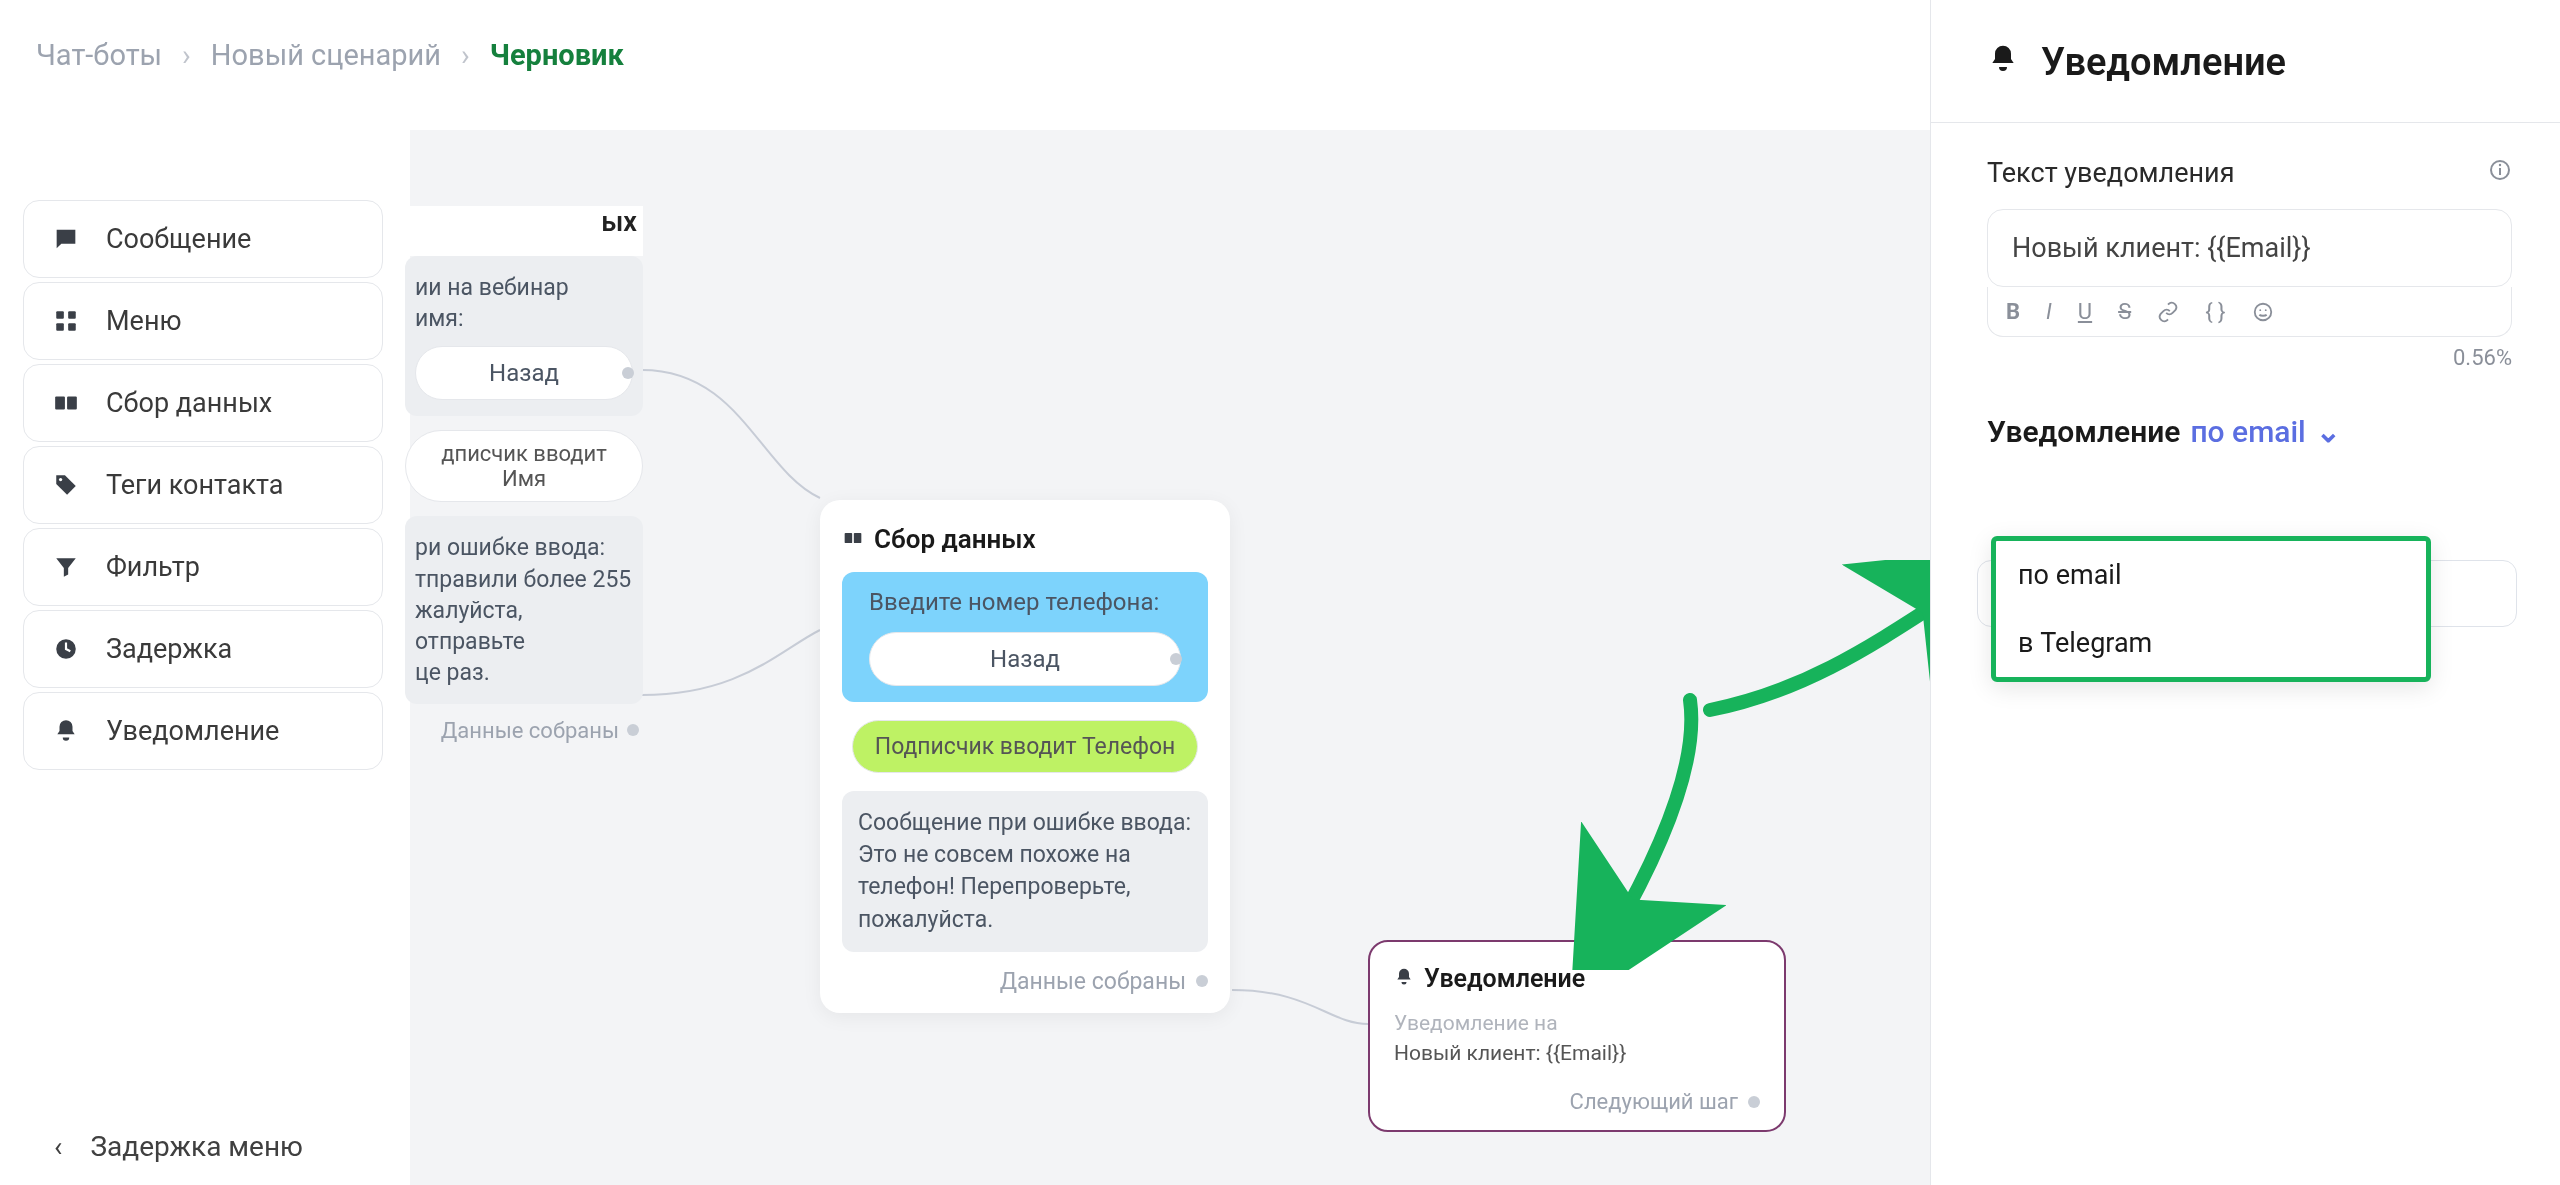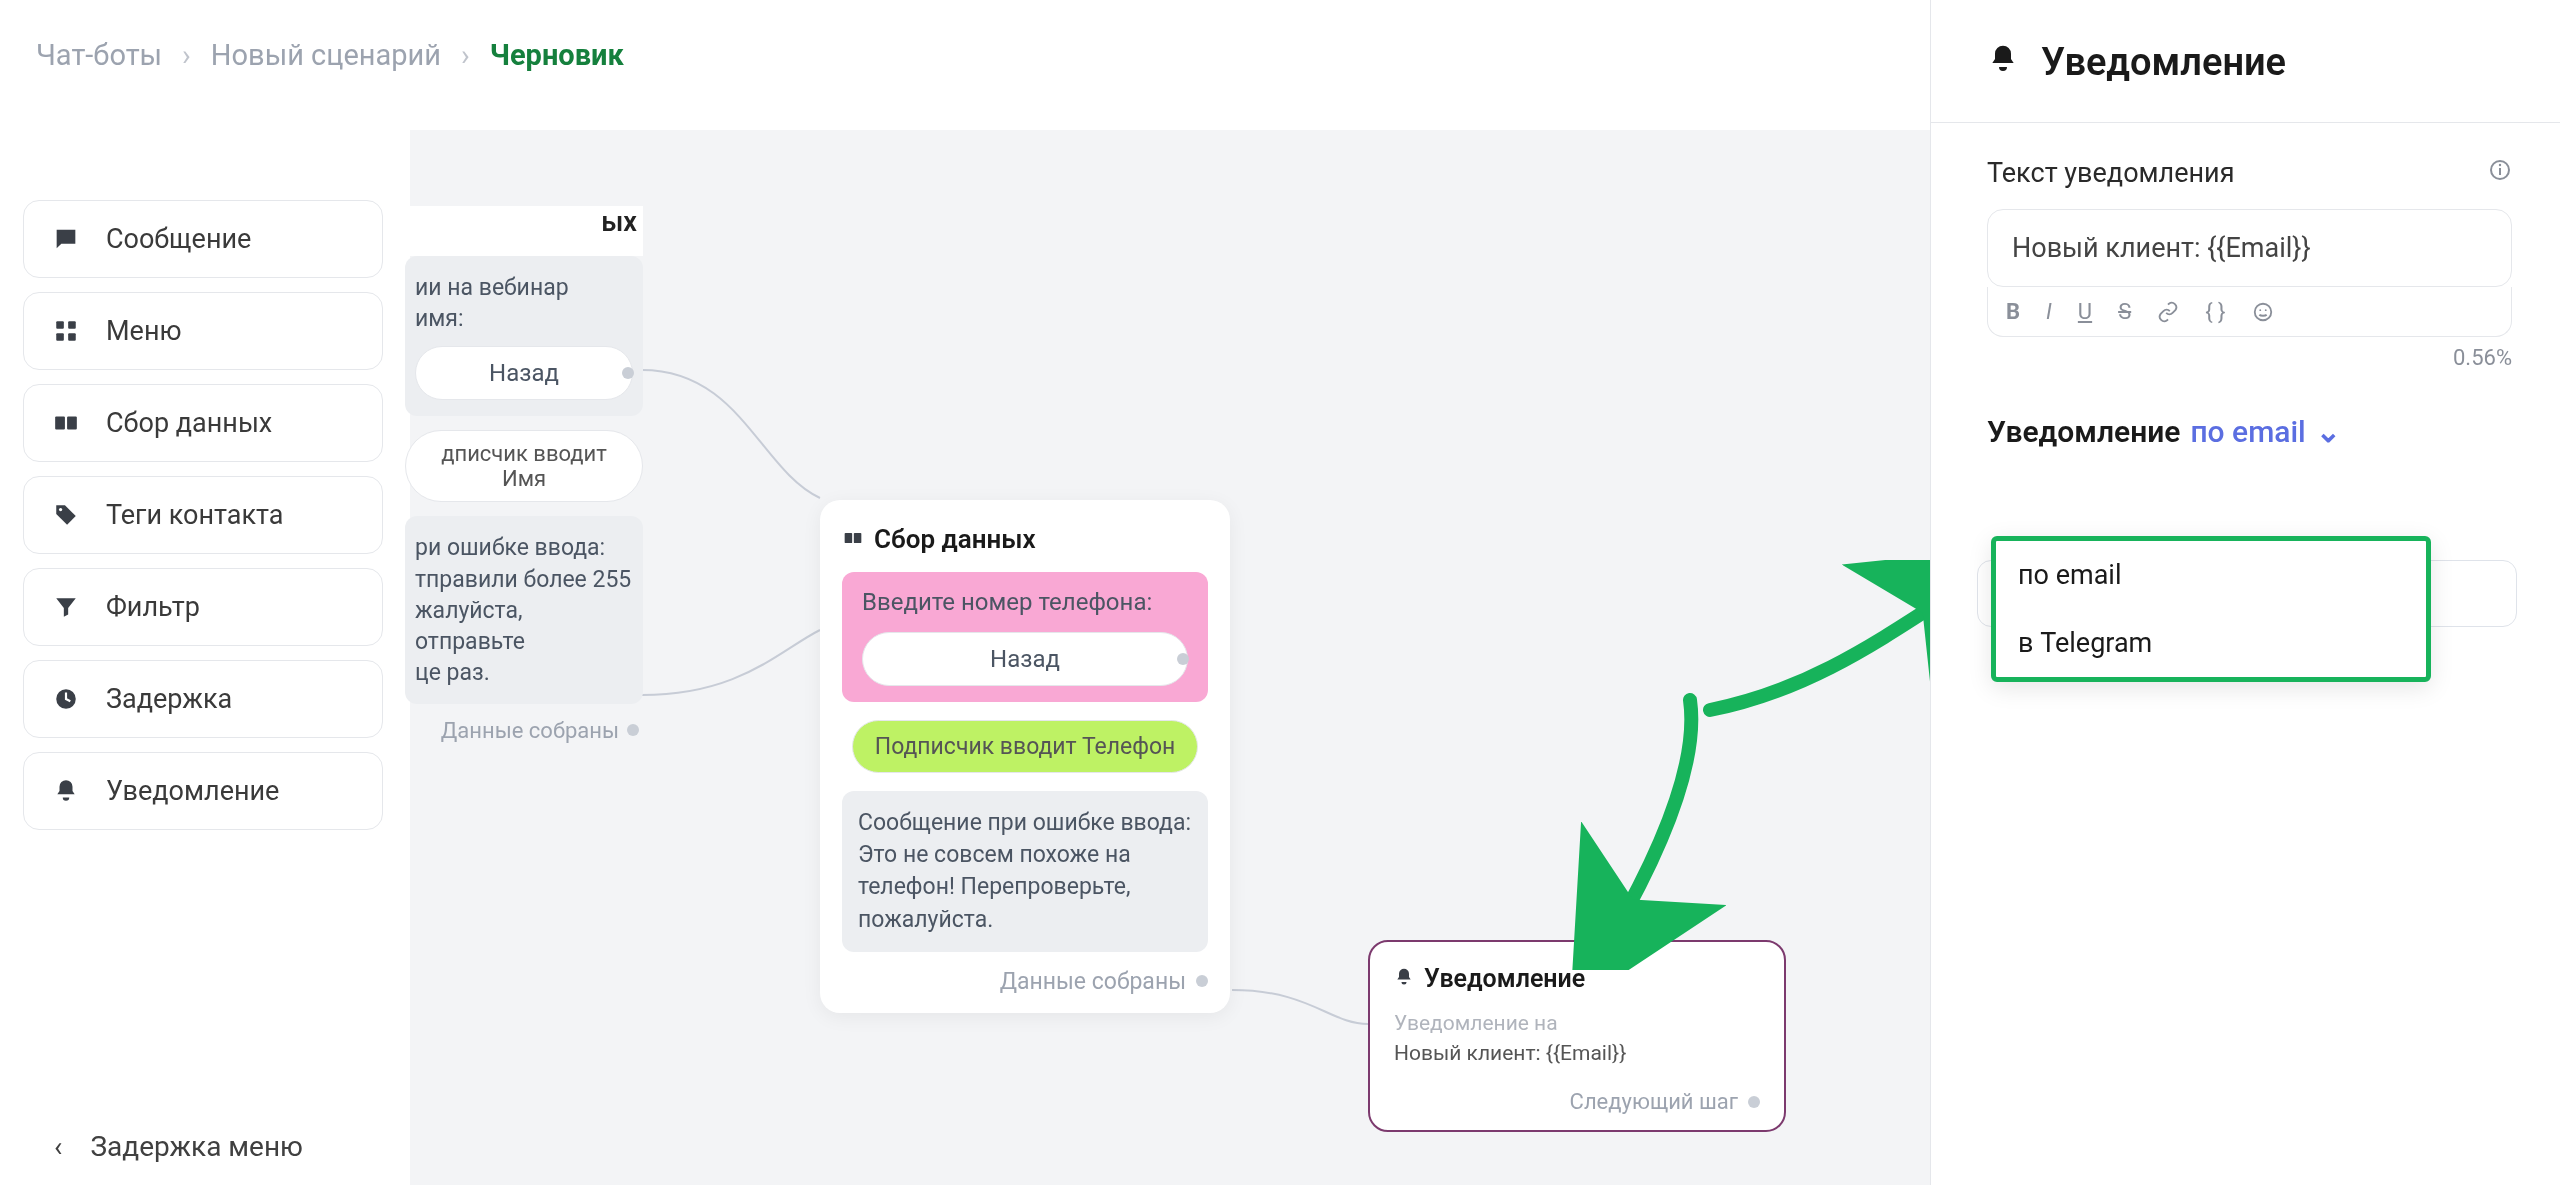--- a/index.html
+++ b/index.html
@@ -9,42 +9,42 @@
   
   .topbar { position: absolute; left: 0; top: 0; right: 0; height: 110px; display: flex; align-items: center; padding: 0 36px; }
   .breadcrumb { display: flex; align-items: center; gap: 20px; font-size: 29px; color: #9ca3af; }
   .breadcrumb .sep { color: #c0c4cc; }
   .breadcrumb .current { color: #15803d; font-weight: 700; }
   .save-area { margin-left: auto; display: flex; align-items: center; gap: 28px; font-size: 28px; color: #9ca3af; margin-right: 40px; }
   .undo-redo { display: flex; gap: 36px; }
   .undo-redo span { cursor: pointer; }
 
   
-  .sidebar { position: absolute; left: 23px; top: 200px; width: 360px; display: flex; flex-direction: column; gap: 14px; }
+  .sidebar { position: absolute; left: 23px; top: 200px; width: 360px; display: flex; flex-direction: column; gap: 4px; }
   .sidebar-item { display: flex; align-items: center; gap: 24px; background: #fff; border: 1px solid #e5e7eb; border-radius: 16px; padding: 22px 26px; font-size: 27px; color: #3a3a3a; cursor: pointer; }
   .sidebar-item .ic { width: 32px; height: 32px; display: flex; align-items: center; justify-content: center; }
   .collapse-row { position: absolute; left: 54px; bottom: 22px; display: flex; align-items: center; gap: 28px; font-size: 28px; color: #404040; cursor: pointer; }
 
   
   .canvas { position: absolute; left: 410px; top: 130px; right: 0; bottom: 0; background: #f3f4f6; }
 
   
   .leftcard { position: absolute; left: -5px; top: 76px; width: 238px; }
   .leftcard .frag-title-area { text-align: right; font-size: 27px; font-weight: 600; padding: 0 6px 18px 0; background: #fff; border-radius: 0; color: #222; }
   .leftcard .frag-gray { background: #eceef1; border-radius: 12px; padding: 16px 10px 16px 10px; font-size: 23px; color: #4b5563; line-height: 1.35; position: relative; }
   .leftcard .frag-btn { background: #fff; border: 1px solid #e5e7eb; border-radius: 999px; padding: 10px 0; text-align: center; font-size: 24px; margin-top: 12px; position: relative; }
   .leftcard .frag-btn .dot, .dot { position: absolute; right: -2px; top: 50%; transform: translateY(-50%); width: 12px; height: 12px; border-radius: 50%; background: #c9ced6; }
   .leftcard .frag-chip { background: #fff; border: 1px solid #e5e7eb; border-radius: 999px; padding: 10px 12px; font-size: 22px; text-align: center; margin-top: 14px; color: #555; }
   .leftcard .footer-row { display: flex; align-items: center; justify-content: flex-end; gap: 8px; font-size: 22px; color: #9ca3af; padding: 14px 4px 2px 0; }
   .leftcard .footer-row .dot2 { position: relative; width: 12px; height: 12px; border-radius: 50%; background: #c9ced6; }
 
   
   .card { position: absolute; background: #fff; border-radius: 20px; box-shadow: 0 4px 20px rgba(0,0,0,.06); padding: 24px 22px 18px 22px; }
   .card-title { display: flex; align-items: center; gap: 10px; font-size: 26px; font-weight: 600; margin-bottom: 18px; }
-  .card .gray-block { background: #f9a8d4; border-radius: 12px; padding: 16px 20px; font-size: 24px; color: #4b5563; position: relative; }
+  .card .gray-block { background: #7dd3fc; border-radius: 12px; padding: 16px 27px; font-size: 24px; color: #4b5563; position: relative; }
   .card .pill-btn { background: #fff; border: 1px solid #e5e7eb; border-radius: 999px; padding: 12px 0; text-align: center; font-size: 24px; margin-top: 16px; position: relative; }
   .card .chip { display: block; background: #bef264; border: 1px solid #e5e7eb; border-radius: 999px; padding: 12px 22px; font-size: 23px; text-align: center; margin: 18px auto 0; color: #555; width: fit-content; }
   .card .err-block { background: #eceef1; border-radius: 12px; padding: 16px 16px; font-size: 23px; color: #4b5563; line-height: 1.4; margin-top: 18px; }
   .card .footer-row { display: flex; align-items: center; justify-content: flex-end; gap: 10px; font-size: 23px; color: #9ca3af; padding-top: 16px; }
   .card .footer-row .dot2 { width: 12px; height: 12px; border-radius: 50%; background: #c9ced6; }
 
   
   .notif-card { position: absolute; background: #fff; border: 2px solid #7c3a6e; border-radius: 20px; padding: 22px 24px 16px 24px; }
   .notif-card .card-title { font-size: 25px; }
   .notif-card .subtle { font-size: 21px; color: #b0b4bc; margin-top: 10px; }

